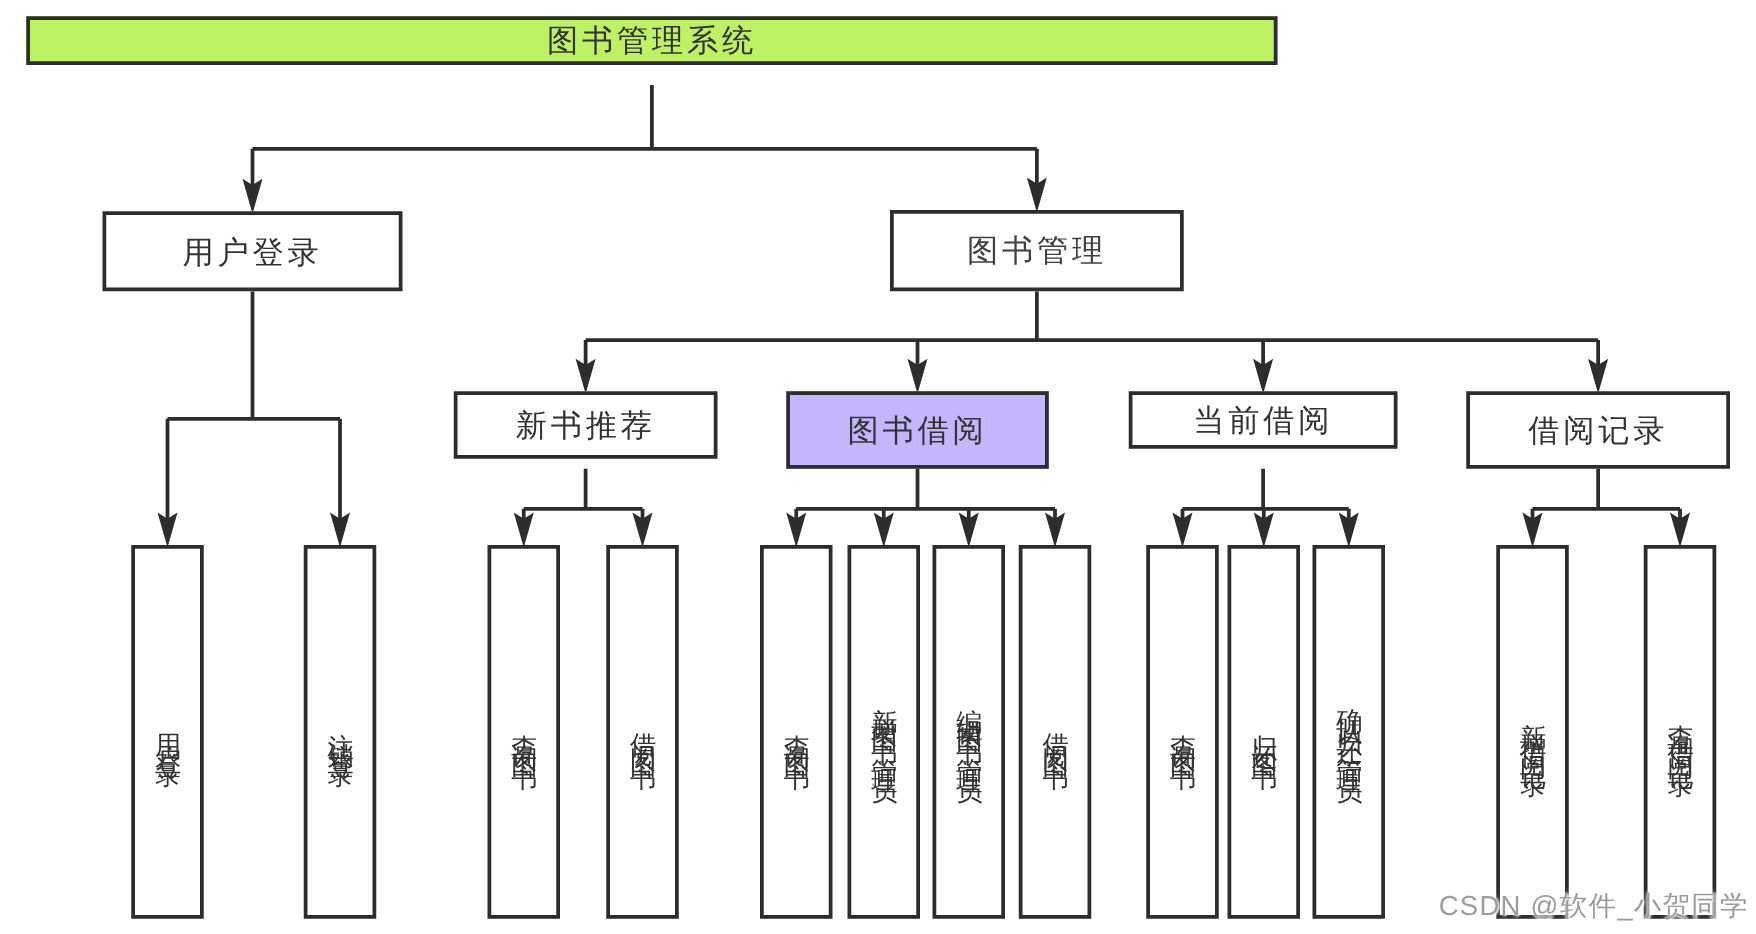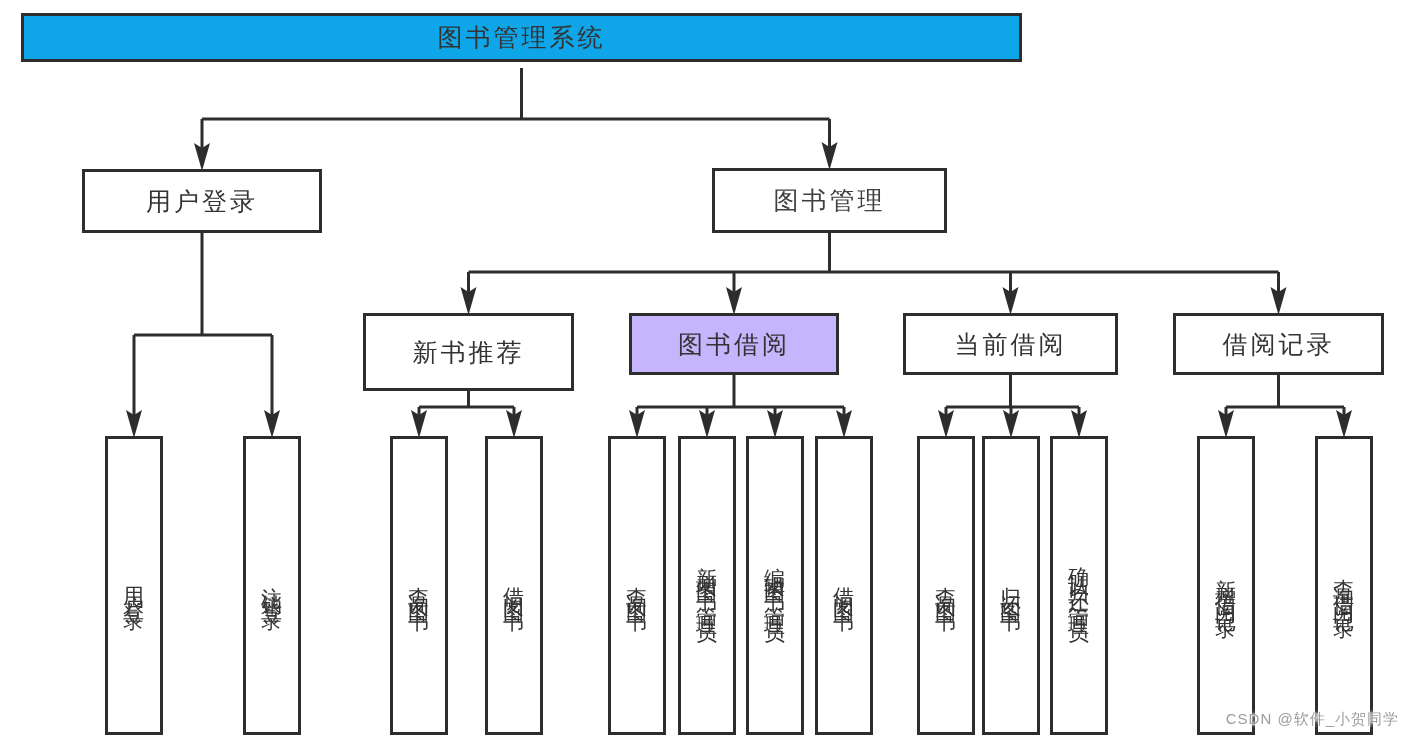--- a/index.html
+++ b/index.html
@@ -36,21 +36,21 @@
     font-size:21px;
     letter-spacing:8px;
     line-height:1;
     white-space:nowrap;
   }
   #watermark{
     position:absolute;
     right:6px;
     top:710px;
     z-index:3;
-    font-size:15px;
+    font-size:22px;
     color:#9c9c9c;
     letter-spacing:1px;
     text-shadow:0 0 2px #ffffff,0 0 4px #ffffff,1px 1px 2px #ffffff;
     white-space:nowrap;
   }
 </style>
 </head>
 <body>
 
 <div id="stage">
@@ -76,36 +76,36 @@
       <polygon points="844,438 836,410 844,415 852,410" fill="#2d2d2d"></polygon>
       <path d="M 1010.5 375 L 1010.5 407 M 946 407 L 1079 407 M 946 407 L 946 416 M 1011 407 L 1011 416 M 1079 407 L 1079 416" stroke="#2d2d2d" stroke-width="3" fill="none"></path>
       <polygon points="946,438 938,410 946,415 954,410" fill="#2d2d2d"></polygon>
       <polygon points="1011,438 1003,410 1011,415 1019,410" fill="#2d2d2d"></polygon>
       <polygon points="1079,438 1071,410 1079,415 1087,410" fill="#2d2d2d"></polygon>
       <path d="M 1278.5 375 L 1278.5 407 M 1226 407 L 1344 407 M 1226 407 L 1226 416 M 1344 407 L 1344 416" stroke="#2d2d2d" stroke-width="3" fill="none"></path>
       <polygon points="1226,438 1218,410 1226,415 1234,410" fill="#2d2d2d"></polygon>
       <polygon points="1344,438 1336,410 1344,415 1352,410" fill="#2d2d2d"></polygon>
     </svg>
   <div id="watermark">CSDN @软件_小贺同学</div>
-<div class="node horiz" style="left: 21px; top: 13px; width: 1001px; height: 49px; border-color: rgb(45, 45, 45); background: #0ea5e9; color: rgb(51, 51, 51); text-align: center;">
+<div class="node horiz" style="left: 21px; top: 13px; width: 1001px; height: 39px; border-color: rgb(45, 45, 45); background: #bef264; color: rgb(51, 51, 51); text-align: center;">
       <span class="node-label">图书管理系统</span>
     </div>
     <div class="node horiz" style="left: 82px; top: 169px; width: 240px; height: 64px; border-color: rgb(45, 45, 45); background: rgb(255, 255, 255); color: rgb(51, 51, 51);">
       <span class="node-label">用户登录</span>
     </div>
     <div class="node horiz" style="left: 712px; top: 168px; width: 235px; height: 65px; border-color: rgb(45, 45, 45); background: rgb(255, 255, 255); color: #404040;">
       <span class="node-label">图书管理</span>
     </div>
-    <div class="node horiz" style="left: 363px; top: 313px; width: 211px; height: 78px; border-color: rgb(45, 45, 45); background: rgb(255, 255, 255); color: rgb(51, 51, 51);">
+    <div class="node horiz" style="left: 363px; top: 313px; width: 211px; height: 54px; border-color: rgb(45, 45, 45); background: rgb(255, 255, 255); color: rgb(51, 51, 51);">
       <span class="node-label">新书推荐</span>
     </div>
     <div class="node horiz" style="left: 629px; top: 313px; width: 210px; height: 62px; border-color: rgb(45, 45, 45); background: #c4b5fd; color: rgb(51, 51, 51);">
       <span class="node-label">图书借阅</span>
     </div>
-    <div class="node horiz" style="left: 903px; top: 313px; width: 215px; height: 62px; border-color: rgb(45, 45, 45); background: rgb(255, 255, 255); color: rgb(51, 51, 51);">
+    <div class="node horiz" style="left: 903px; top: 313px; width: 215px; height: 46px; border-color: rgb(45, 45, 45); background: rgb(255, 255, 255); color: rgb(51, 51, 51);">
       <span class="node-label">当前借阅</span>
     </div>
     <div class="node horiz" style="left: 1173px; top: 313px; width: 211px; height: 62px; border-color: rgb(45, 45, 45); background: rgb(255, 255, 255); color: rgb(51, 51, 51);">
       <span class="node-label">借阅记录</span>
     </div>
     <div class="node vert" style="left: 105px; top: 436px; width: 58px; height: 299px; border-color: rgb(45, 45, 45); background: rgb(255, 255, 255); color: rgb(51, 51, 51);">
       <span class="node-label">用户登录</span>
     </div>
     <div class="node vert" style="left: 243px; top: 436px; width: 58px; height: 299px; border-color: rgb(45, 45, 45); background: rgb(255, 255, 255); color: rgb(51, 51, 51);">
       <span class="node-label">注销登录</span>

